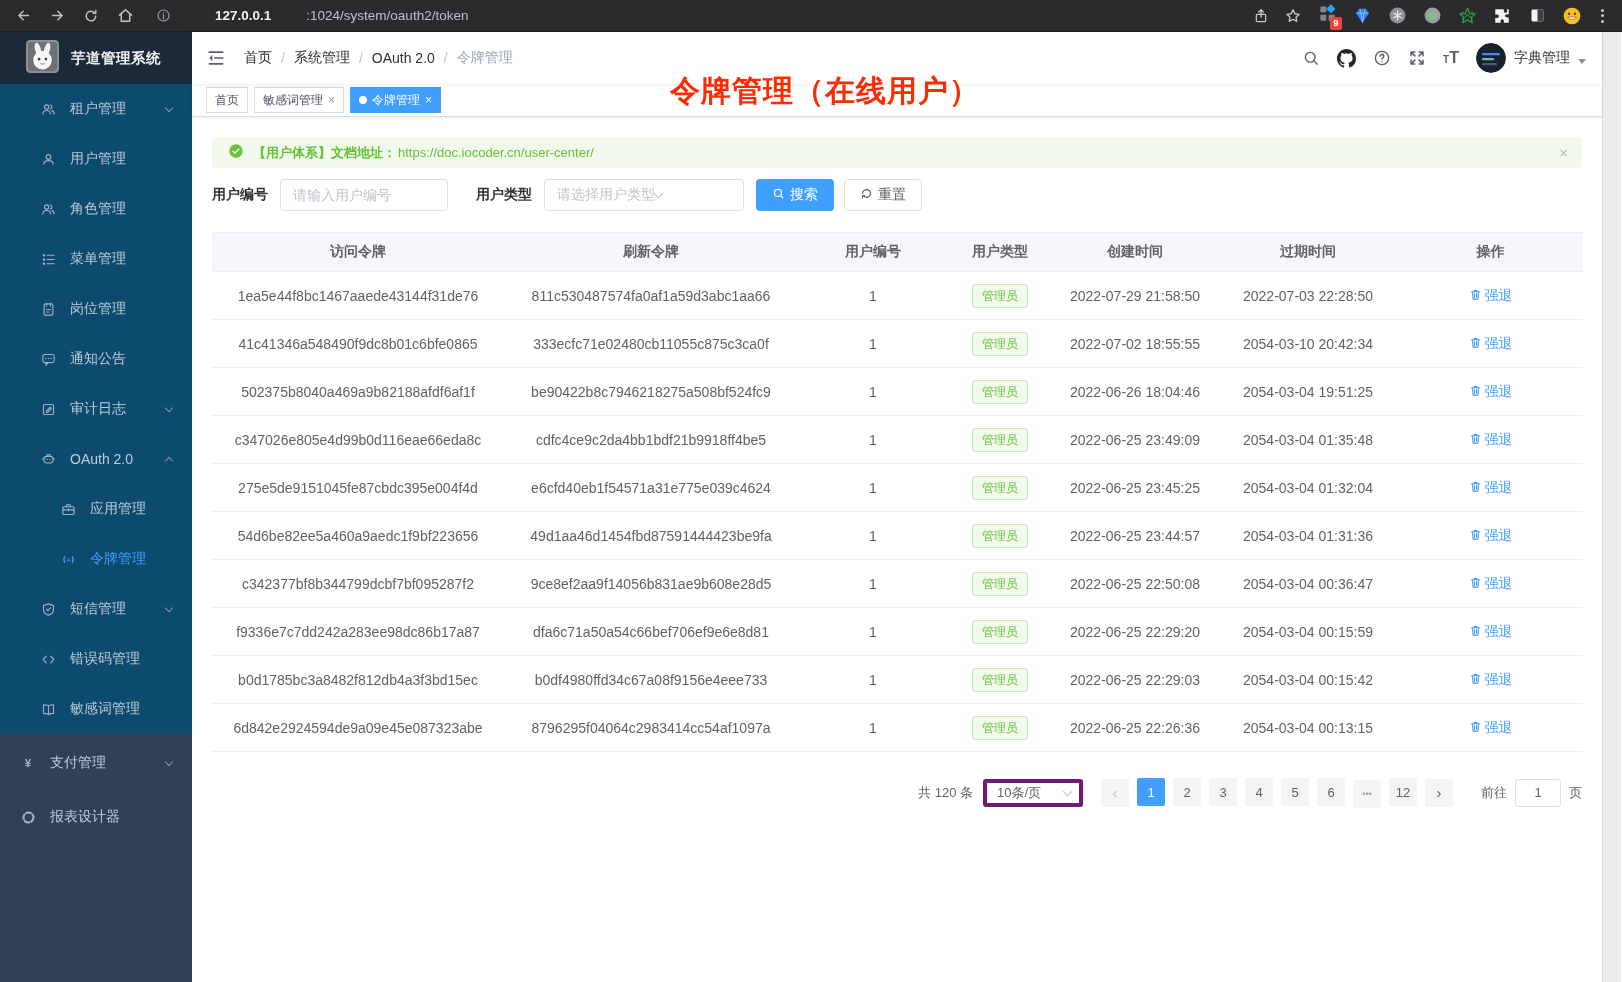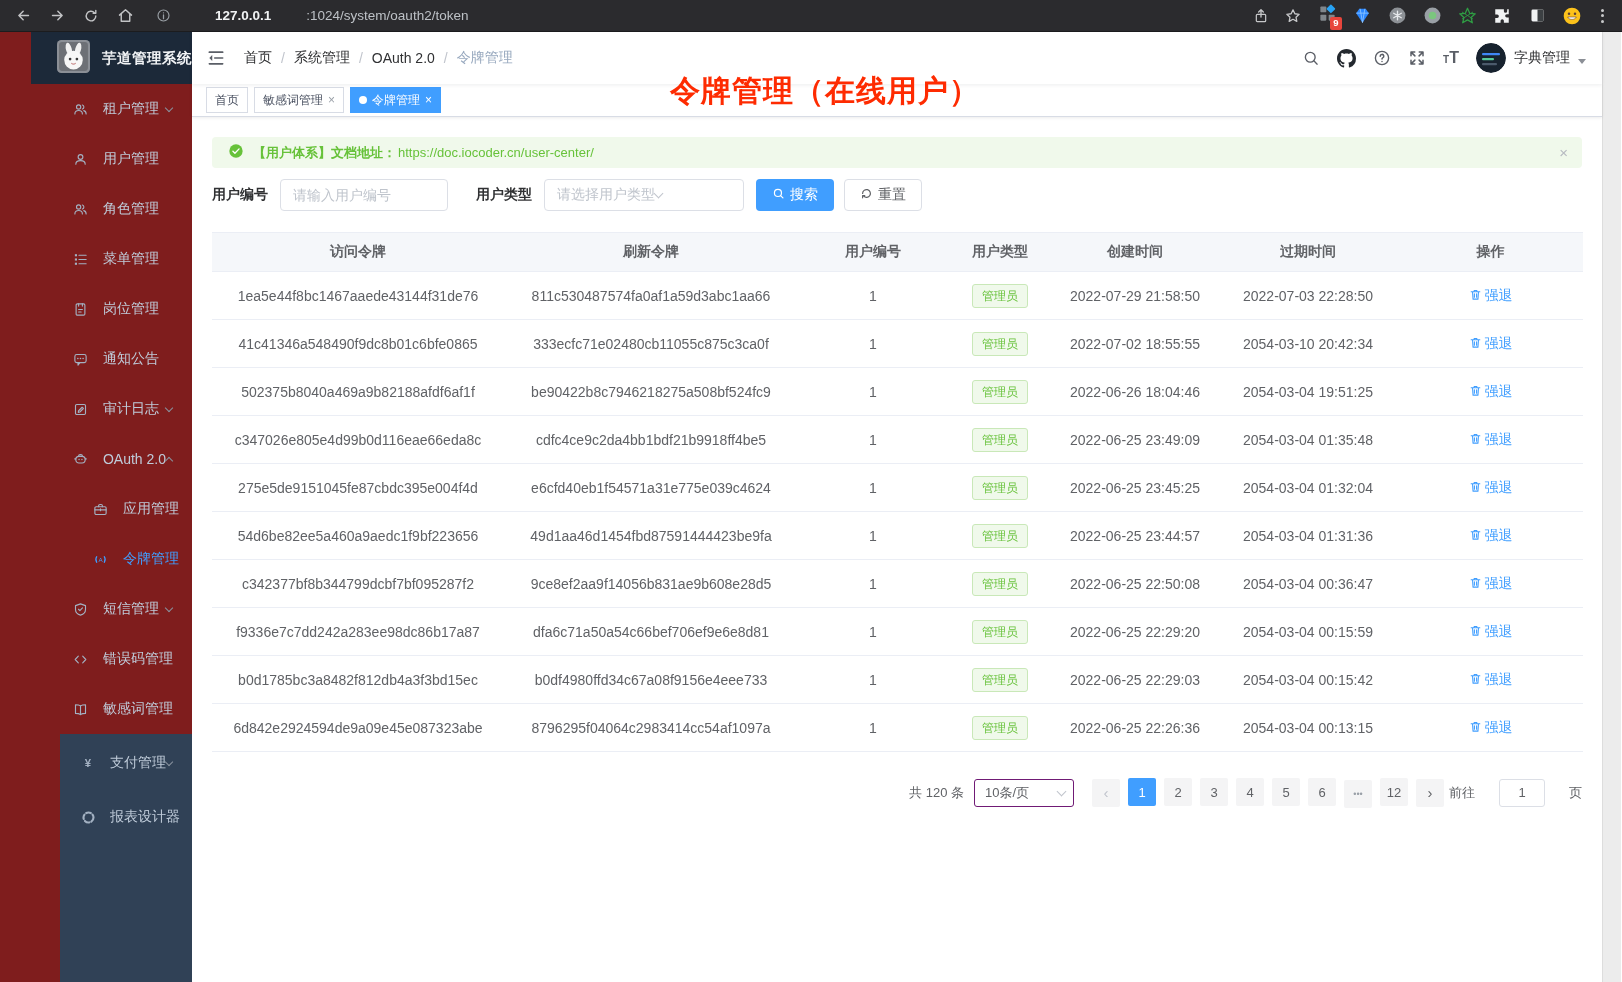--- a/index.html
+++ b/index.html
@@ -19,21 +19,21 @@
   .ext-badge { position:absolute; right:-5px; bottom:-4px; background:#e8453c; color:#fff;
     font-size:9.5px; font-weight:bold; padding:1px 3.5px; border-radius:2px; line-height:1.1; }
   .kebab { display:flex; flex-direction:column; gap:2.5px; padding:0 4px; cursor:pointer; }
   .kebab i { width:3px; height:3px; border-radius:50%; background:#c7c8ca; }
 
   
   .app { display:flex; height:950px; position:relative; }
   .scroll-strip { width:19px; background:#ececec; border-left:1px solid #dddddd; }
 
   
-  .sidebar { width:192px; background:#7f1d1d; display:flex; flex-direction:column; flex-shrink:0;align-items:flex-end; }
+  .sidebar { width:192px; background:#0c4a6e; display:flex; flex-direction:column; flex-shrink:0; }
   .logo-row { height:52px; display:flex; align-items:center; padding-left:26px; gap:12px; background:#1c2939; cursor:pointer; }
   .logo-title { color:#f2f4f6; font-size:14.5px; font-weight:bold; letter-spacing:.5px; }
   .menu { flex:0 0 auto; }
   .menu-item { height:50px; display:flex; align-items:center; padding-left:40px; cursor:pointer;
     color:#bfcbd9; font-size:14px; }
   .menu-item.child { padding-left:60px; }
   .menu-item.active { color:#409eff; }
   .mi-icon { width:16px; height:16px; margin-right:14px; display:flex; align-items:center; justify-content:center; color:#a3b1c2; }
   .menu-item.active .mi-icon { color:#409eff; }
   .mi-label { white-space:nowrap; }
@@ -105,30 +105,30 @@
     text-align:center; border-top:1px solid #ebeef5; border-bottom:1px solid #ebeef5; }
   .tbl td { height:48px; text-align:center; font-size:14px; color:#606266; border-bottom:1px solid #ebeef5;
     white-space:nowrap; overflow:hidden; }
   .utag { display:inline-block; background:#f0f9eb; border:1px solid #c9e8b8; color:#67c23a;
     font-size:12px; padding:2px 9px; border-radius:3px; line-height:1.5; }
   .act-link { color:#409eff; font-size:14px; cursor:pointer; display:inline-flex; align-items:center; gap:3px; }
 
   
   .pager { display:flex; align-items:center; justify-content:flex-end; margin-top:26px; gap:0; }
   .pg-total { font-size:13px; color:#606266; margin-right:10px; }
-  .pg-size { width:100px; height:28px; border:1px solid #701a75; border-radius:3px; display:flex;
+  .pg-size { width:100px; height:28px; border:4px solid #701a75; border-radius:3px; display:flex;
     align-items:center; justify-content:space-between; padding:0 8px 0 10px; font-size:13px; color:#606266;
     cursor:pointer; margin-right:14px; }
   .pg-btn { min-width:28px; height:28px; background:#f4f4f5; border-radius:2px; margin:0 4px;
     display:inline-flex; align-items:center; justify-content:center; font-size:13px; color:#606266;
     cursor:pointer; padding:0 4px; }
   .pg-btn.active { background:#409eff; color:#fff; cursor:default; }
   .pg-btn.nav { font-size:15px; }
   .pg-btn.disabled { color:#c0c4cc; cursor:not-allowed; }
-  .pg-goto { display:flex; align-items:center; font-size:13px; color:#606266; margin-left:1px; gap:24px; }
+  .pg-goto { display:flex; align-items:center; font-size:13px; color:#606266; margin-left:24px; gap:8px; }
   .pg-goto input { width:46px; height:28px; border:1px solid #dcdfe6; border-radius:3px; text-align:center;
     font-size:13px; color:#606266; outline:none; font-family:inherit; }
 </style>
 </head>
 <body>
 
 <div class="chrome">
   <span class="navic" style="margin-left:6px">
       <svg viewBox="0 0 24 24" width="17" height="17" fill="none" stroke="currentColor" stroke-width="1.8" stroke-linecap="round" stroke-linejoin="round">
         <path d="M19 12H5.5M11.5 6L5.5 12l6 6" stroke-width="2.1"></path>

